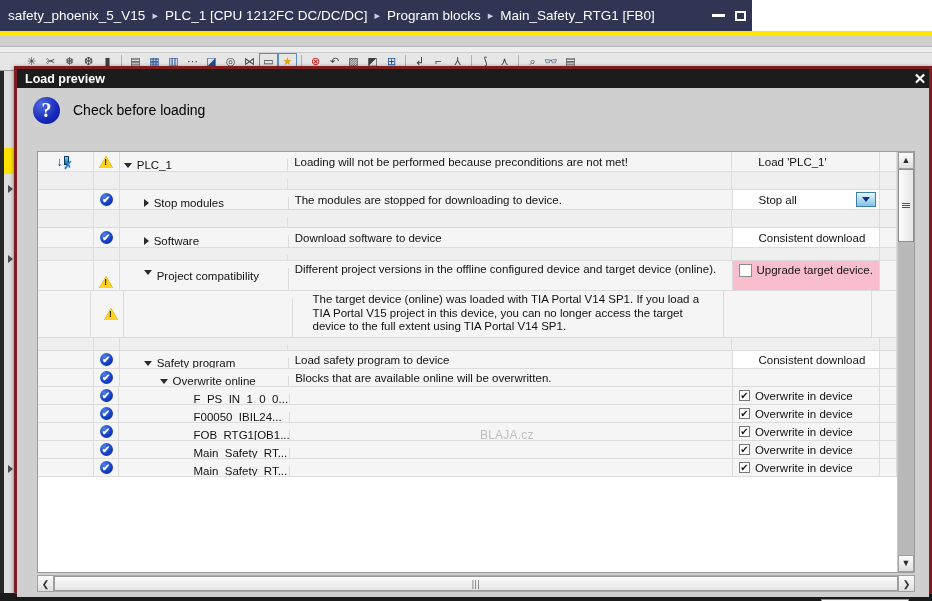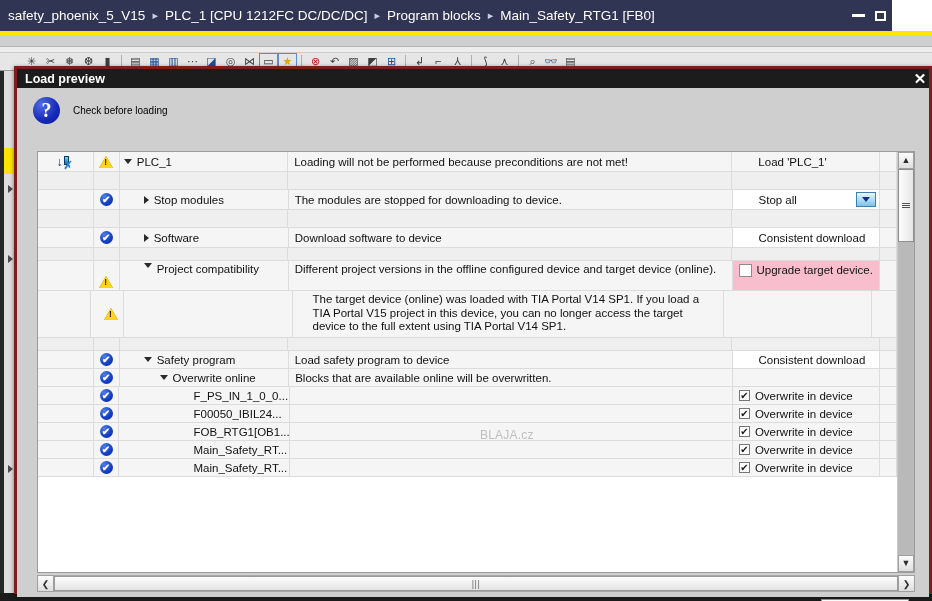--- a/index.html
+++ b/index.html
@@ -7,21 +7,21 @@
     margin: 0; padding: 0;
     width: 932px; height: 601px;
     overflow: hidden;
     font-family: "Liberation Sans", sans-serif;
     background: #ffffff;
   }
   #screen { position: relative; width: 932px; height: 601px; overflow: hidden; background:#ffffff; }
 
   
   .tia-titlebar {
-    position: absolute; left: 0; top: 0; width: 892px; height: 31px;
+    position: absolute; left: 0; top: 0; width: 752px; height: 31px;
     background: #2f3552; color: #ffffff;
     display: flex; align-items: center; padding-left: 8px;
     font-size: 13.5px; white-space: nowrap;
   }
   .crumb { color:#ffffff; }
   .crumb-sep { color:#c9cee0; margin: 0 7px; font-size: 11px; }
   .win-btns { position:absolute; right:6px; top:0; height:31px; display:flex; align-items:center; gap:10px; }
   .win-min { width:13px; height:3px; background:#ffffff; display:block; }
   .win-max { width:11px; height:10px; border:2px solid #ffffff; display:block; }
 
@@ -65,21 +65,21 @@
   .dlg-body { background:#cfcfcf; height:509px; position:relative; }
 
   .check-head { display:flex; align-items:center; height:44px; padding-left:16px; gap:13px; }
   .q-icon {
     width: 27px; height: 27px; border-radius: 50%;
     background: radial-gradient(circle at 32% 28%, #4f6ddd 0%, #1528b8 60%, #0c1a90 100%);
     color: #ffffff; font-size: 20px; font-weight: bold;
     display:flex; align-items:center; justify-content:center; line-height:1;
     font-family: "Liberation Serif", serif;
   }
-  .check-label { font-size: 10px; color: #000000; }
+  .check-label { font-size: 14px; color: #000000; }
 
   
   .table-wrap {
     position:absolute; left:20px; top:63px; width:878px; height:422px;
     background:#ffffff; border:1px solid #9b9b9b;
     display:flex; flex-direction:column;
   }
   .thead {
     display:flex; height:17px; flex:0 0 17px;
     background: linear-gradient(#fbfbfb, #e2e2e2);
@@ -94,21 +94,21 @@
   .c-action { width:153px; }
   .c-pad    { width:18px; border-right:none;}
 
   .tbody { flex:1; display:flex; }
   .rows { flex:1; overflow:hidden; position:relative; }
   .row { display:flex; align-items:stretch; border-bottom:1px solid #dcdcdc; }
   .row.alt { background:#efefef; }
   .row.plain { background:#f5f5f5; }
   .cell { border-right:1px solid #dcdcdc; display:flex; align-items:center; overflow:hidden; font-size:11.5px; color:#111; }
   .cell.c-status, .cell.c-excl { justify-content:center; }
-  .cell.c-target { padding-left:4px; }
+  .cell.c-target { padding-left:4px;margin-top:7px; }
   .cell.c-msg { padding-left:6px; }
   .cell.c-action { padding-left:6px; gap:5px; }
 
   .row-h18 { height:18px; }
   .row-h20 { height:20px; }
   .row-h13 { height:13px; }
   .row-h47 { height:47px;gap:8px; }
   .row-h30 { height:30px; }
 
   

